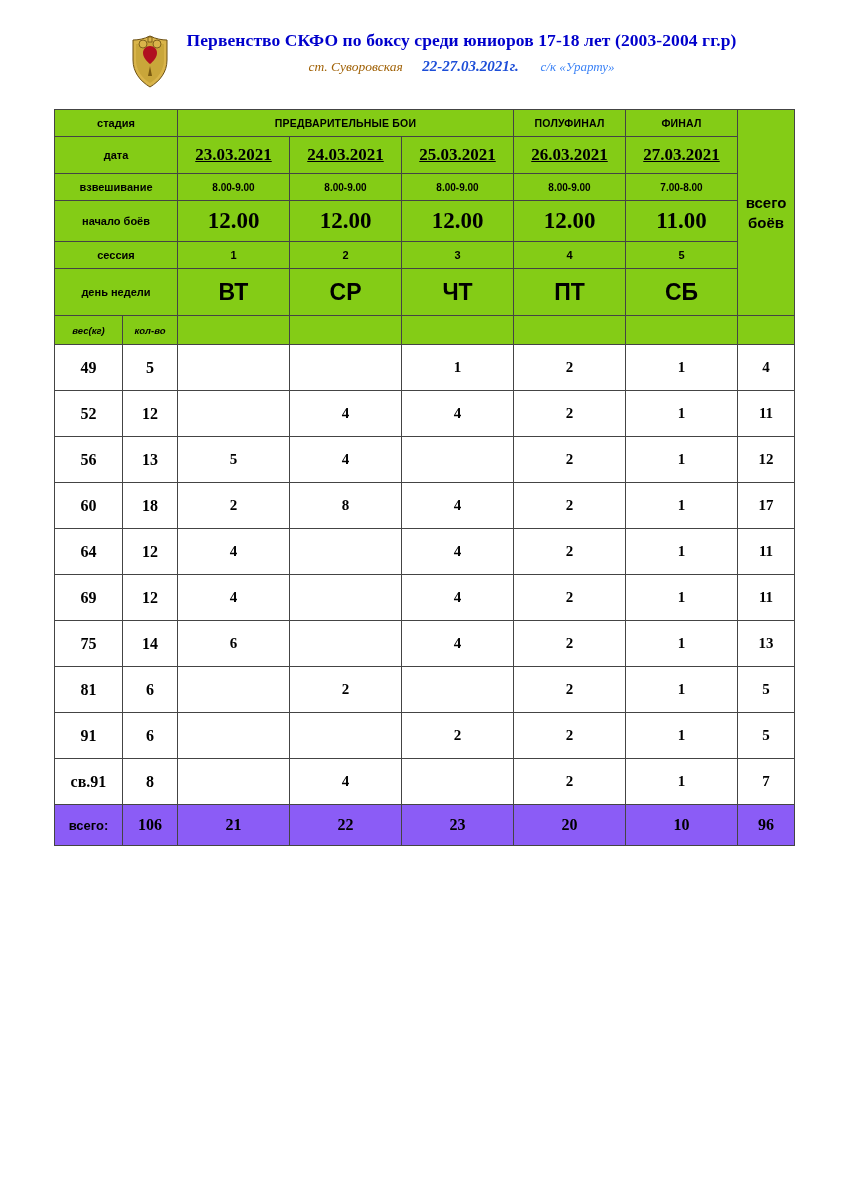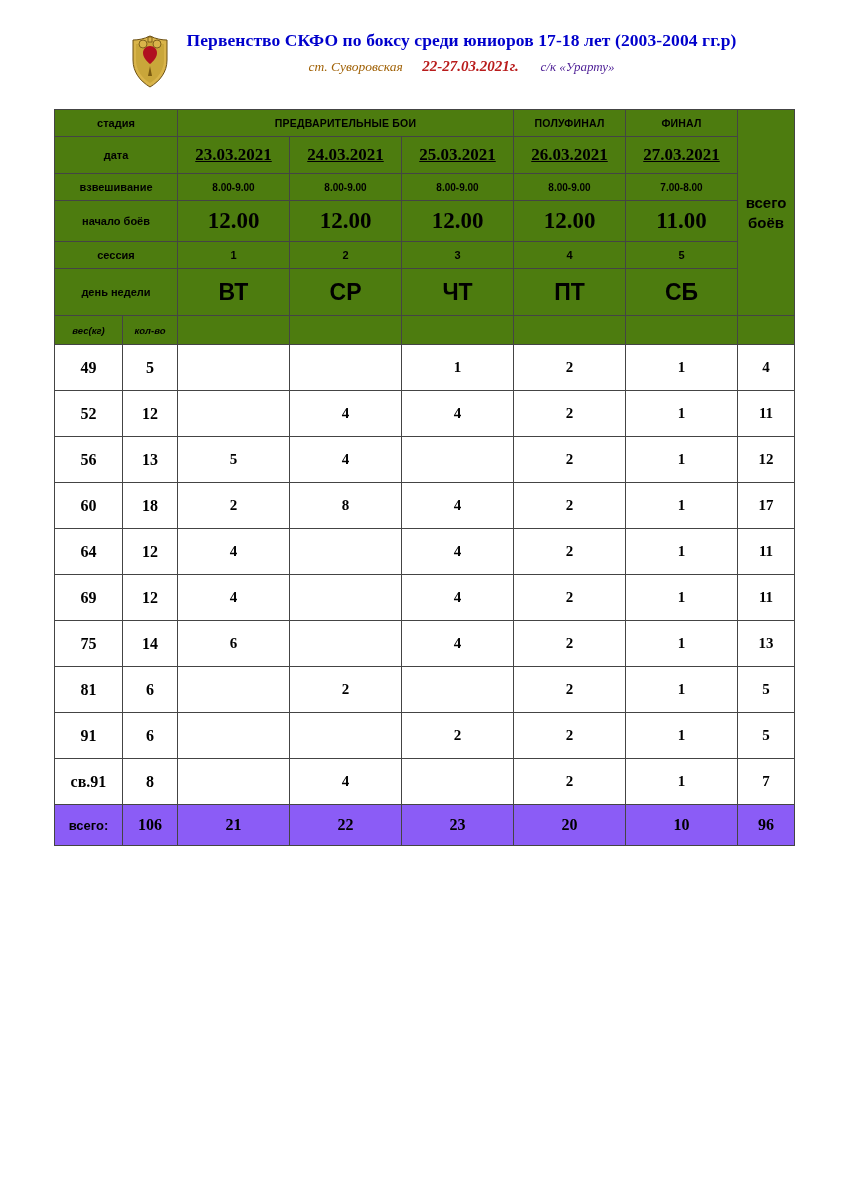--- a/index.html
+++ b/index.html
@@ -57,28 +57,28 @@
     font-family: "Liberation Serif", serif;
     font-style: italic;
     font-size: 13.5px;
     color: #a16207;
   }
   .sub-dates {
     font-family: "Liberation Serif", serif;
     font-style: italic;
     font-weight: bold;
     font-size: 15px;
-    color: #b91c1c;
+    color: #1d4ed8;
     margin-left: 16px;
   }
   .sub-venue {
     font-family: "Liberation Serif", serif;
     font-style: italic;
     font-size: 13px;
-    color: #4c1d95;
+    color: #3b82f6;
     margin-left: 18px;
   }
   .doc-title {
     text-align: center;
     font-weight: bold;
     font-size: 14px;
     margin-top: 20px;
     letter-spacing: 0.3px;
   }
 
@@ -89,21 +89,21 @@
     width: 740px;
     table-layout: fixed;
   }
   table.schedule td {
     border: 1px solid #444444;
     text-align: center;
     vertical-align: middle;
     padding: 0;
   }
   .c-head {
-    background: #4d7c0f;
+    background: #84cc16;
   }
   .c-white {
     background: #ffffff;
   }
   .lbl {
     font-size: 11px;
     font-weight: bold;
     height: 26px;
   }
   .stage-label {

